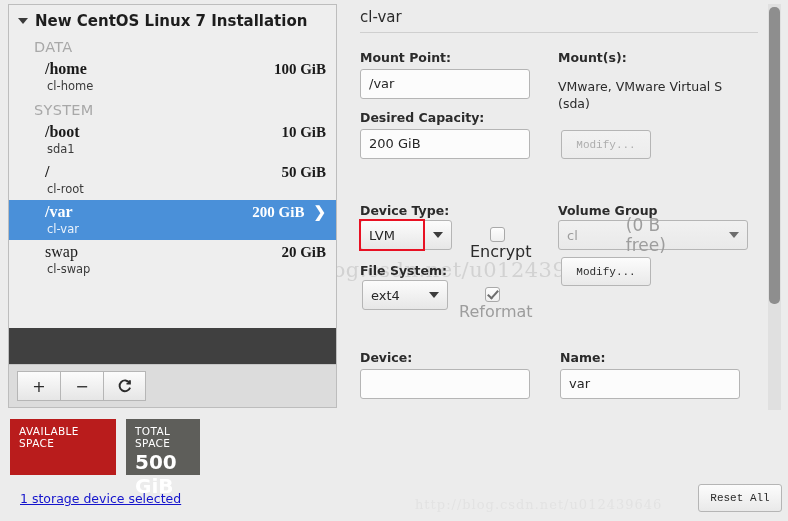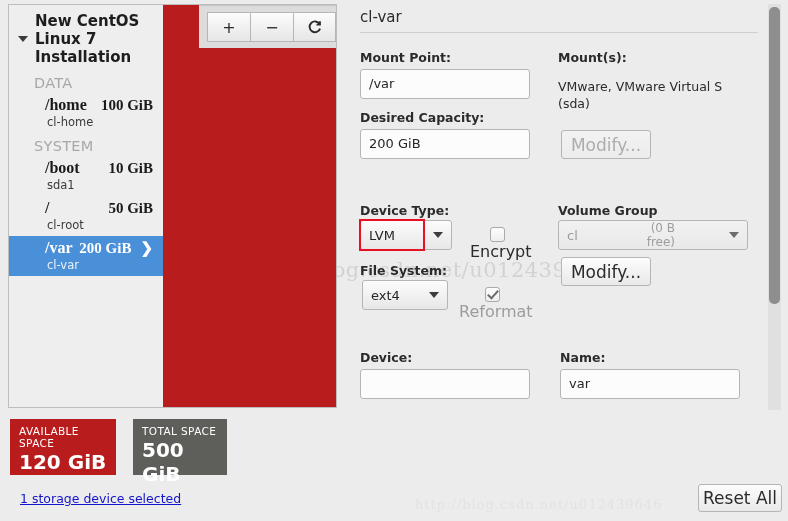--- a/index.html
+++ b/index.html
@@ -28,24 +28,24 @@
   #wm-main { left: 243px; top: 258px; font-size: 21px; letter-spacing: 0.5px; }
   #wm-faint {
     left: 415px; top: 497px; font-size: 13px;
     color: rgba(150,150,150,0.10); letter-spacing: 1px;
   }
 
   
   #left-panel {
     position: absolute; left: 8px; top: 4px;
     width: 329px; height: 404px;
-    background: #b91c1c;
+    background: #404040;
     border: 1px solid #bdbdbd;
     box-sizing: border-box;
-    display: flex; flex-direction: row; gap: 36px;
+    display: flex; flex-direction: column; gap: 36px;
   }
   #device-list {
     flex: 1 1 auto;
     overflow: hidden;
     padding: 0;
     background: #eeeeee;
   }
   .install-header {
     display: flex; align-items: center;
     padding: 7px 0 4px 9px;
@@ -117,21 +117,21 @@
   .tb-btn svg { display: block; }
 
   
   .space-box {
     position: absolute;
     padding: 6px 9px 7px 9px;
     color: #ffffff;
     box-sizing: border-box;
   }
   #avail-box { left: 10px; top: 419px; width: 106px; height: 56px; background: #b91c1c; }
-  #total-box { left: 126px; top: 419px; width: 94px; height: 56px; background: #5e5e5a; margin-left: 7px; }
+  #total-box { left: 126px; top: 419px; width: 74px; height: 56px; background: #5e5e5a; }
   .space-cap { font-size: 10.5px; letter-spacing: 0.4px; }
   .space-val { font-size: 20px; font-weight: bold; margin-top: 1px; }
 
   #storage-link {
     position: absolute; left: 20px; top: 491px;
     font-size: 12.5px; color: #1414cc;
     text-decoration: underline; cursor: pointer;
   }
 
   
@@ -167,23 +167,24 @@
     position: absolute;
     font-size: 12.5px; color: #2b2b2b; line-height: 17px;
   }
 
   .btn {
     position: absolute;
     background: linear-gradient(to bottom, #fcfcfc, #e9e9e9);
     border: 1px solid #b5b5b5;
     border-radius: 3px;
     box-sizing: border-box;
-    font-size: 17px; color: #2b2b2b;
+    font-size: 11px; color: #2b2b2b;
     display: flex; align-items: center; justify-content: center;
     cursor: pointer;
+    font-family: Liberation Mono, monospace;
   }
   .btn.disabled { color: #adadad; cursor: default;
     background: linear-gradient(to bottom, #f2f2f2, #ececec); }
 
   .combo {
     position: absolute;
     background: linear-gradient(to bottom, #fcfcfc, #e7e7e7);
     border: 1px solid #b5b5b5;
     border-radius: 3px;
     box-sizing: border-box;
@@ -191,21 +192,21 @@
     font-size: 13px; color: #262626;
     padding: 0 8px;
     cursor: pointer;
   }
   .combo.disabled {
     background: linear-gradient(to bottom, #f1f1f1, #e9e9e9);
     color: #9d9d9d;
     gap: 48px;
   }
   .combo .cb-val { flex: 1 1 auto; }
-  .combo .cb-sub { color: #9d9d9d; font-size: 12px; margin-right: 6px; text-align: right; }
+  .combo .cb-sub { color: #9d9d9d; font-size: 17px; margin-right: 6px; }
   .caret {
     width: 0; height: 0;
     border-left: 5px solid transparent;
     border-right: 5px solid transparent;
     border-top: 6px solid #3c3c3c;
   }
   .combo.disabled .caret { border-top-color: #6d6d6d; }
 
   #lvm-highlight {
     position: absolute; left: 359px; top: 219px;
@@ -308,20 +309,27 @@
 
       <div class="dev-row selected">
         <div class="dev-line1">
           <span class="dev-mount">/var</span>
           <span class="dev-size">200 GiB</span>
           <span class="dev-chev">❯</span>
         </div>
         <div class="dev-name">cl-var</div>
       </div>
 
+      <div class="dev-row swap">
+        <div class="dev-line1">
+          <span class="dev-mount">swap</span>
+          <span class="dev-size">20 GiB</span>
+        </div>
+        <div class="dev-name">cl-swap</div>
+      </div>
 
     </div>
 
     <div id="list-toolbar">
       <div class="tb-group">
         <div class="tb-btn">
           <span>+</span>
         </div>
         <div class="tb-btn">
           <span>−</span>
@@ -331,21 +339,20 @@
             <path d="M13.6 5.0 A5.4 5.4 0 1 0 14.1 9.6" fill="none" stroke="#2b2b2b" stroke-width="1.9"></path>
             <path d="M13.9 2.2 L13.9 5.6 L10.5 5.6" fill="none" stroke="#2b2b2b" stroke-width="1.9"></path>
           </svg>
         </div>
       </div>
     </div>
   </div>
 
   <div class="space-box" id="avail-box">
     <div class="space-cap">AVAILABLE SPACE</div>
-    <div class="space-val">120 GiB</div>
   </div>
   <div class="space-box" id="total-box">
     <div class="space-cap">TOTAL SPACE</div>
     <div class="space-val">500 GiB</div>
   </div>
 
   <div id="storage-link">1 storage device selected</div>
 
   <div id="right-panel">
     <div id="detail-title">cl-var</div>

